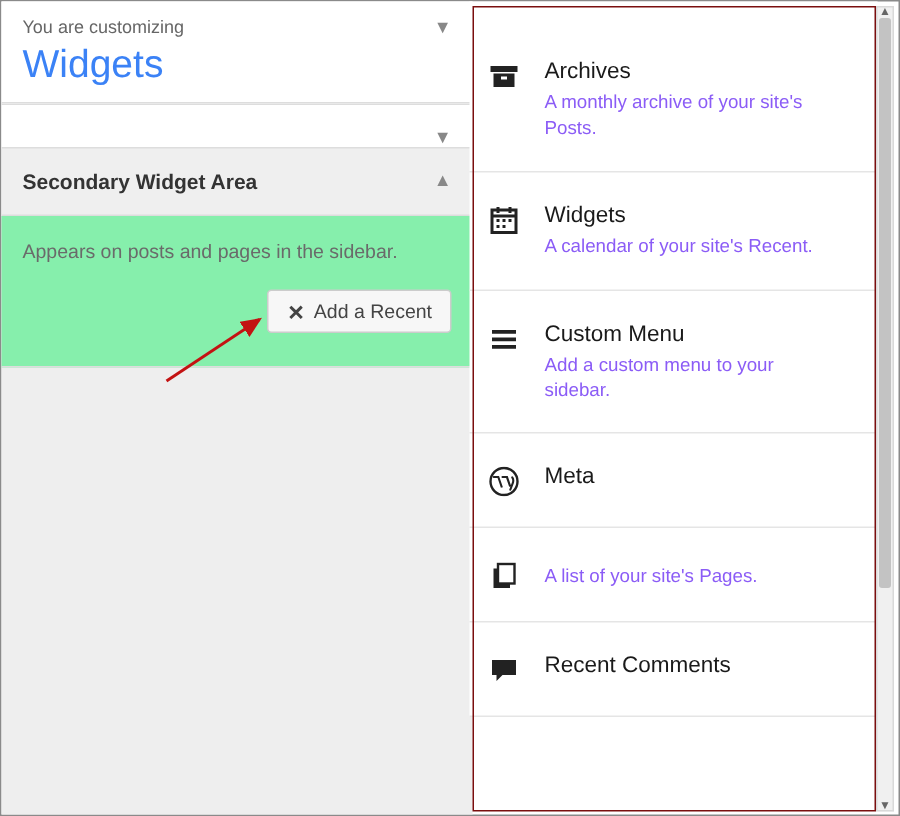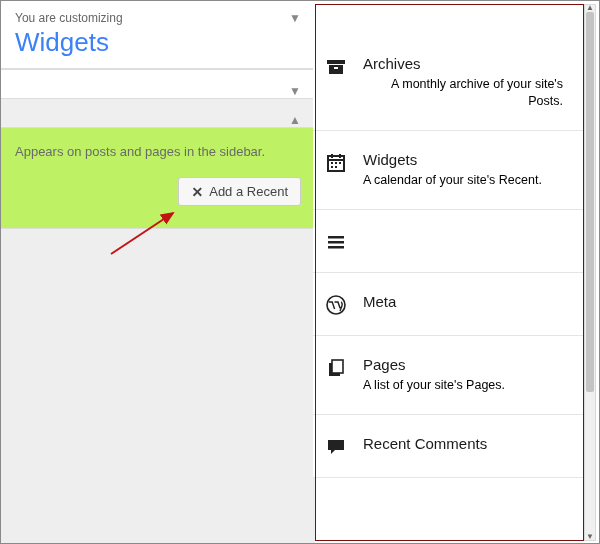--- a/index.html
+++ b/index.html
@@ -17,55 +17,56 @@
   .customize-row { background:#fff; padding:10px 14px 10px 14px; border-bottom:1px solid #ddd; position:relative; }
   .customize-row .tiny { font-size:12px; color:#666; }
   .customize-row .big  { font-size:26px; color:#3b82f6; font-weight:300; margin-top:2px; }
   .chev { position:absolute; right:14px; font-size:12px; color:#888; }
 
   .section { background:#fff; border-top:1px solid #ddd; border-bottom:1px solid #ddd; padding:14px 14px; font-size:14px; color:#555; position:relative; }
   .section + .section { margin-top:-1px; }
   .section.open { background:#efefef; font-weight:600; color:#333; }
   .section .chev { top:14px; }
 
-  .area-body { background:#bef264; border-bottom:1px solid #ddd; padding:16px 14px 22px 14px; }
+  .area-body { background:#86efac; border-bottom:1px solid #ddd; padding:16px 14px 22px 14px; }
   .desc { font-size:13px; color:#6a6a6a; }
   .add-btn-wrap { text-align:right; margin-top:18px; }
   .add-btn { display:inline-flex; align-items:center; gap:6px; font-size:13px; color:#444; background:#f7f7f7; border:1px solid #ccc; border-radius:3px; padding:6px 12px; cursor:pointer; }
   .add-btn .x { font-weight:bold; font-size:14px; line-height:14px; }
 
   .arrow-annot { position:absolute; left:100px; top:198px; width:90px; height:60px; pointer-events:none; z-index:60; }
 
   .widget-list { position:absolute; left:0; top:0; right:14px; background:#fff; }
   .widget { display:flex; gap:16px; padding:20px 14px 20px 12px; border-bottom:1px solid #e5e5e5; }
-  .widget:first-child { padding-top:22px;margin-top:32px; }
+  .widget:first-child { padding-top:38px; }
   .wi-icon { width:22px; flex:0 0 22px; display:flex; justify-content:center; padding-top:2px; }
   .wi-icon svg { width:20px; height:20px; fill:#222; }
   .wi-text .t { font-size:15px; color:#1a1a1a; font-weight:500; }
-  .wi-text .d { font-size:12.5px; color:#000000; margin-top:4px; line-height:1.35; max-width:200px;text-align:right; }
+  .wi-text .d { font-size:12.5px; color:#8b5cf6; margin-top:4px; line-height:1.35; max-width:200px; }
 </style>
 </head>
 <body>
 
 <div class="viewport">
 
   <div class="pane-left">
 
     <div class="customize-row">
       <span class="chev">▼</span>
       <div class="tiny">You are customizing</div>
       <div class="big">Widgets</div>
     </div>
 
     <div class="section">
       <span class="chev">▼</span>
     </div>
 
     <div class="section open">
       <span class="chev">▲</span>
+      <span>Secondary Widget Area</span>
     </div>
 
     <div class="area-body">
       <div class="desc">Appears on posts and pages in the sidebar.</div>
       <div class="add-btn-wrap">
         <button class="add-btn">
           <span class="x">✕</span>
           <span>Add a Recent</span>
         </button>
       </div>
@@ -121,20 +122,24 @@
 
 
       <div class="widget">
         <div class="wi-icon">
           <svg viewBox="0 0 20 20">
               <rect x="2" y="4" width="16" height="2.5"></rect>
               <rect x="2" y="9" width="16" height="2.5"></rect>
               <rect x="2" y="14" width="16" height="2.5"></rect>
             </svg>
         </div>
+        <div class="wi-text">
+          <div class="t">Custom Menu</div>
+          <div class="d">Add a custom menu to your sidebar.</div>
+        </div>
       </div>
 
       <div class="widget">
         <div class="wi-icon">
           <svg viewBox="0 0 20 20">
               <circle cx="10" cy="10" r="9" fill="none" stroke="#222" stroke-width="1.6"></circle>
               <path d="M3.2 7h3l2.4 7L6.2 7M9 7h3l2.1 6.3L11.9 7M15.5 7.2c.7 1 .9 2.3.4 3.7l-1.7 4.6" fill="none" stroke="#222" stroke-width="1.4" stroke-linecap="round"></path>
             </svg>
         </div>
         <div class="wi-text">
@@ -143,21 +148,20 @@
       </div>
 
       <div class="widget">
         <div class="wi-icon">
           <svg viewBox="0 0 20 20">
               <rect x="3" y="5" width="11" height="13" fill="#222"></rect>
               <rect x="6" y="2" width="11" height="13" fill="#fff" stroke="#222" stroke-width="1.6"></rect>
             </svg>
         </div>
         <div class="wi-text">
-          <div class="t">Pages</div>
           <div class="d">A list of your site's Pages.</div>
         </div>
       </div>
 
       <div class="widget">
         <div class="wi-icon">
           <svg viewBox="0 0 20 20">
               <path d="M2 3h16v10H9l-4 4v-4H2z"></path>
             </svg>
         </div>

